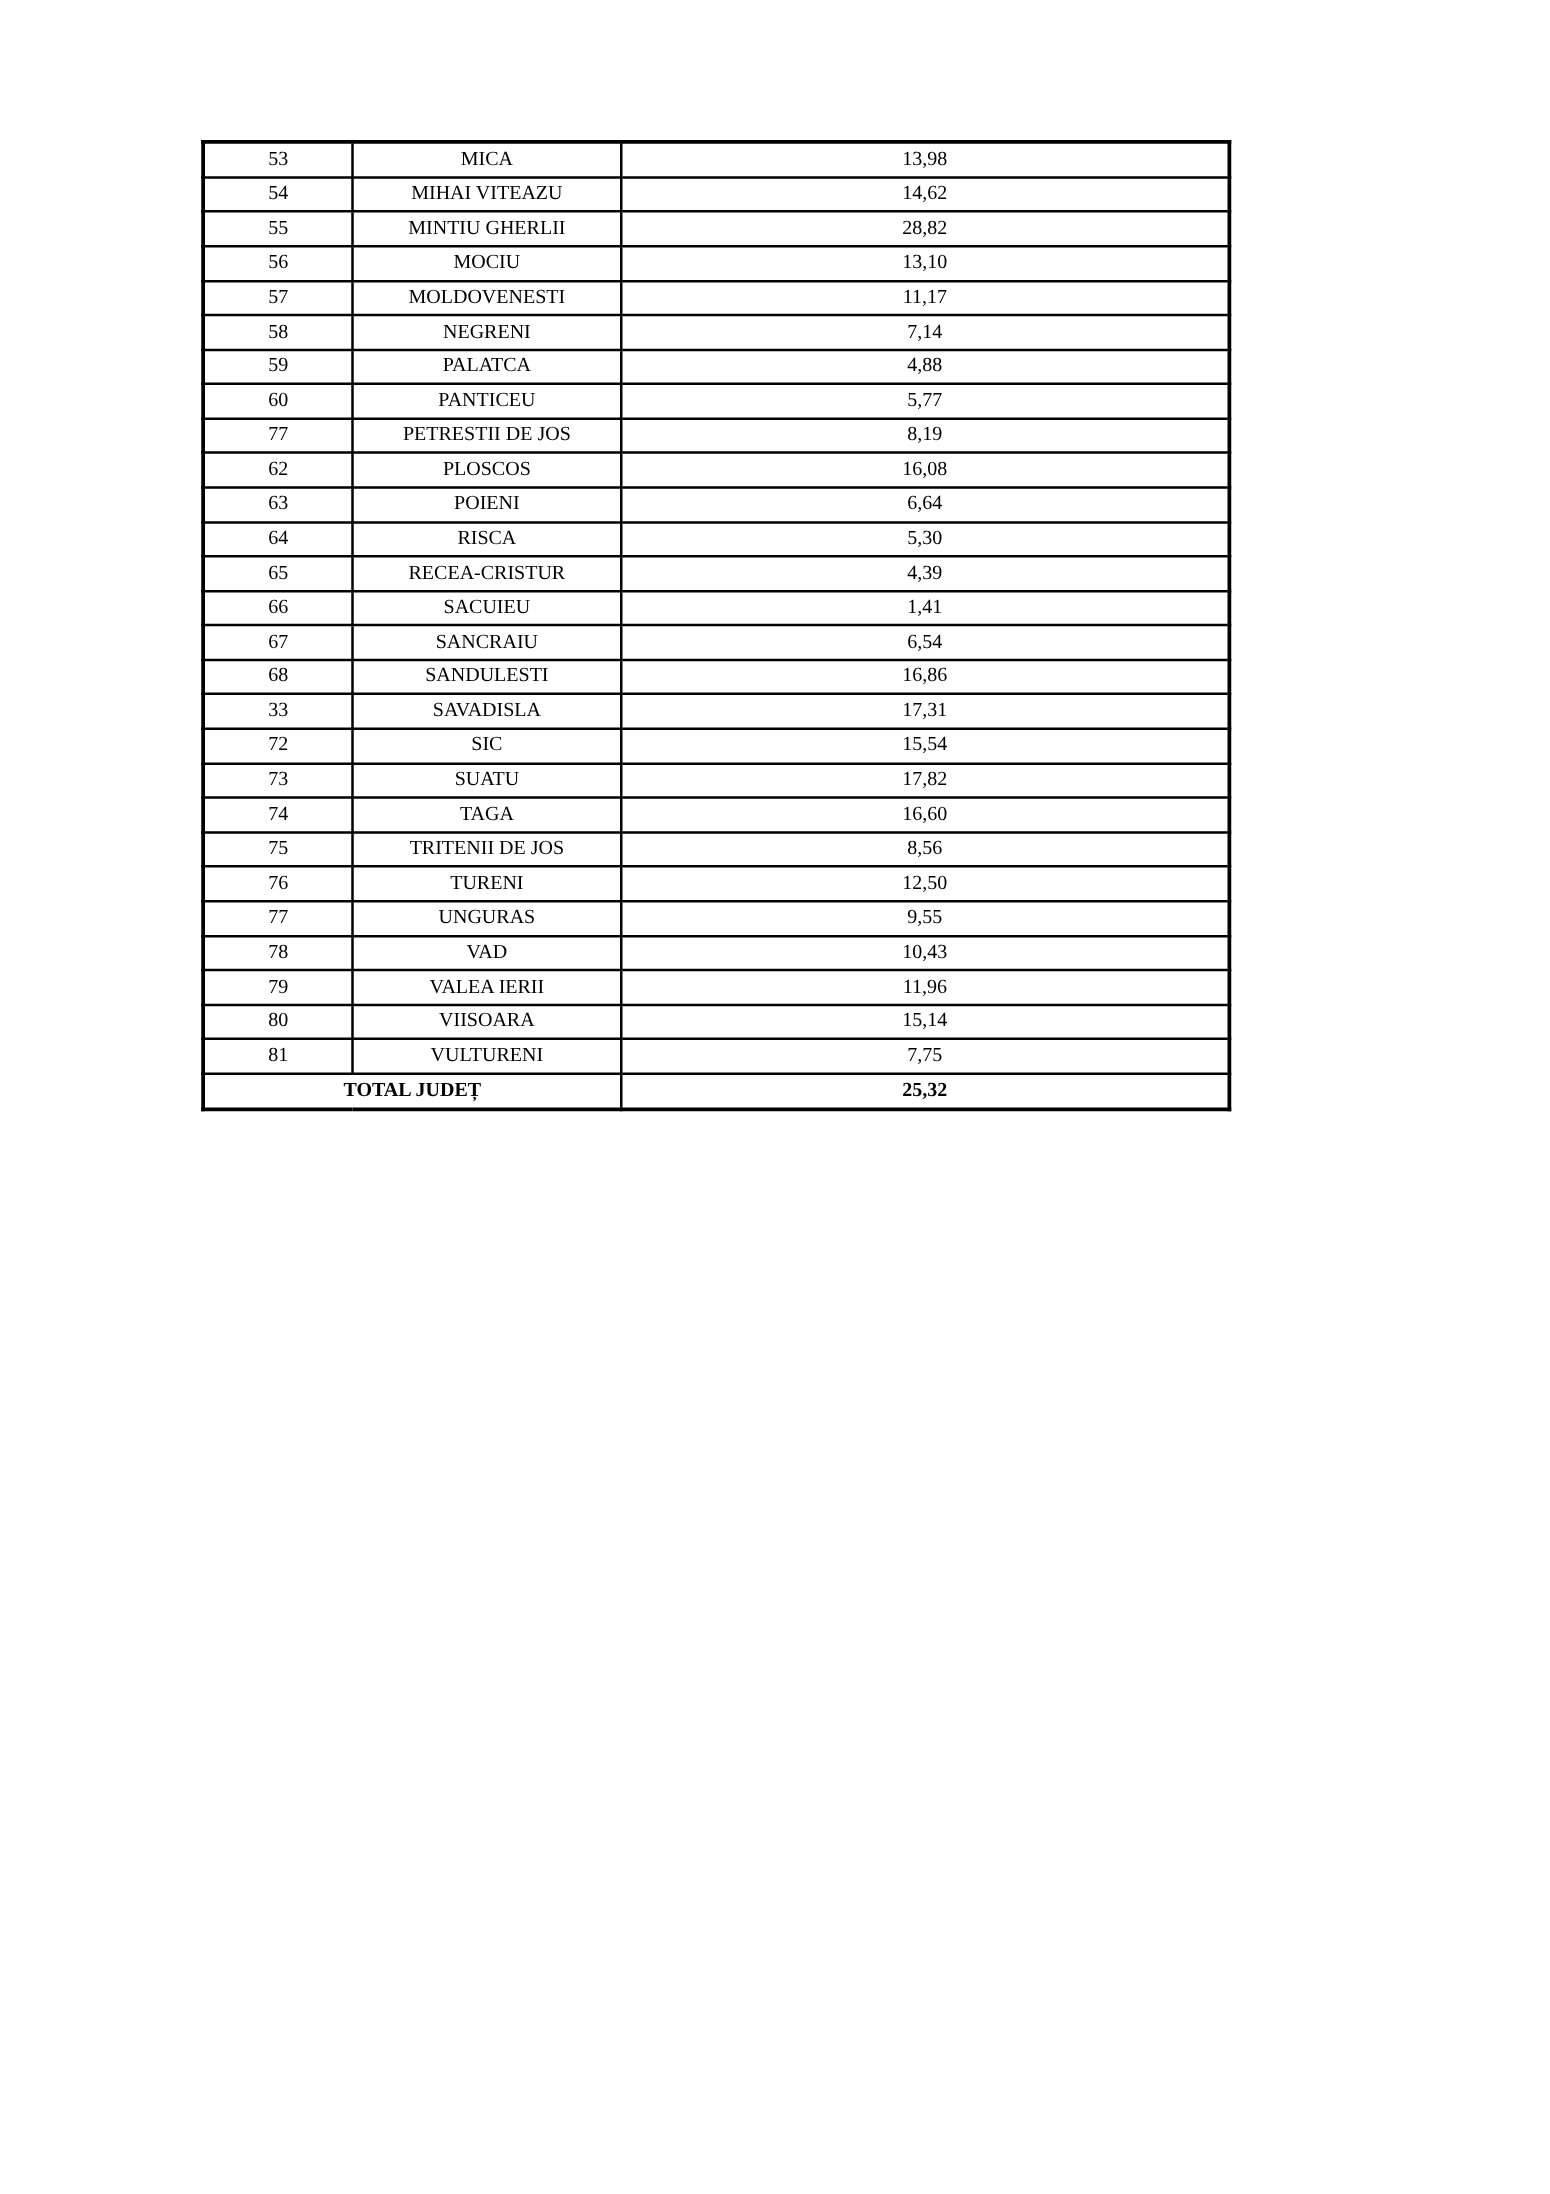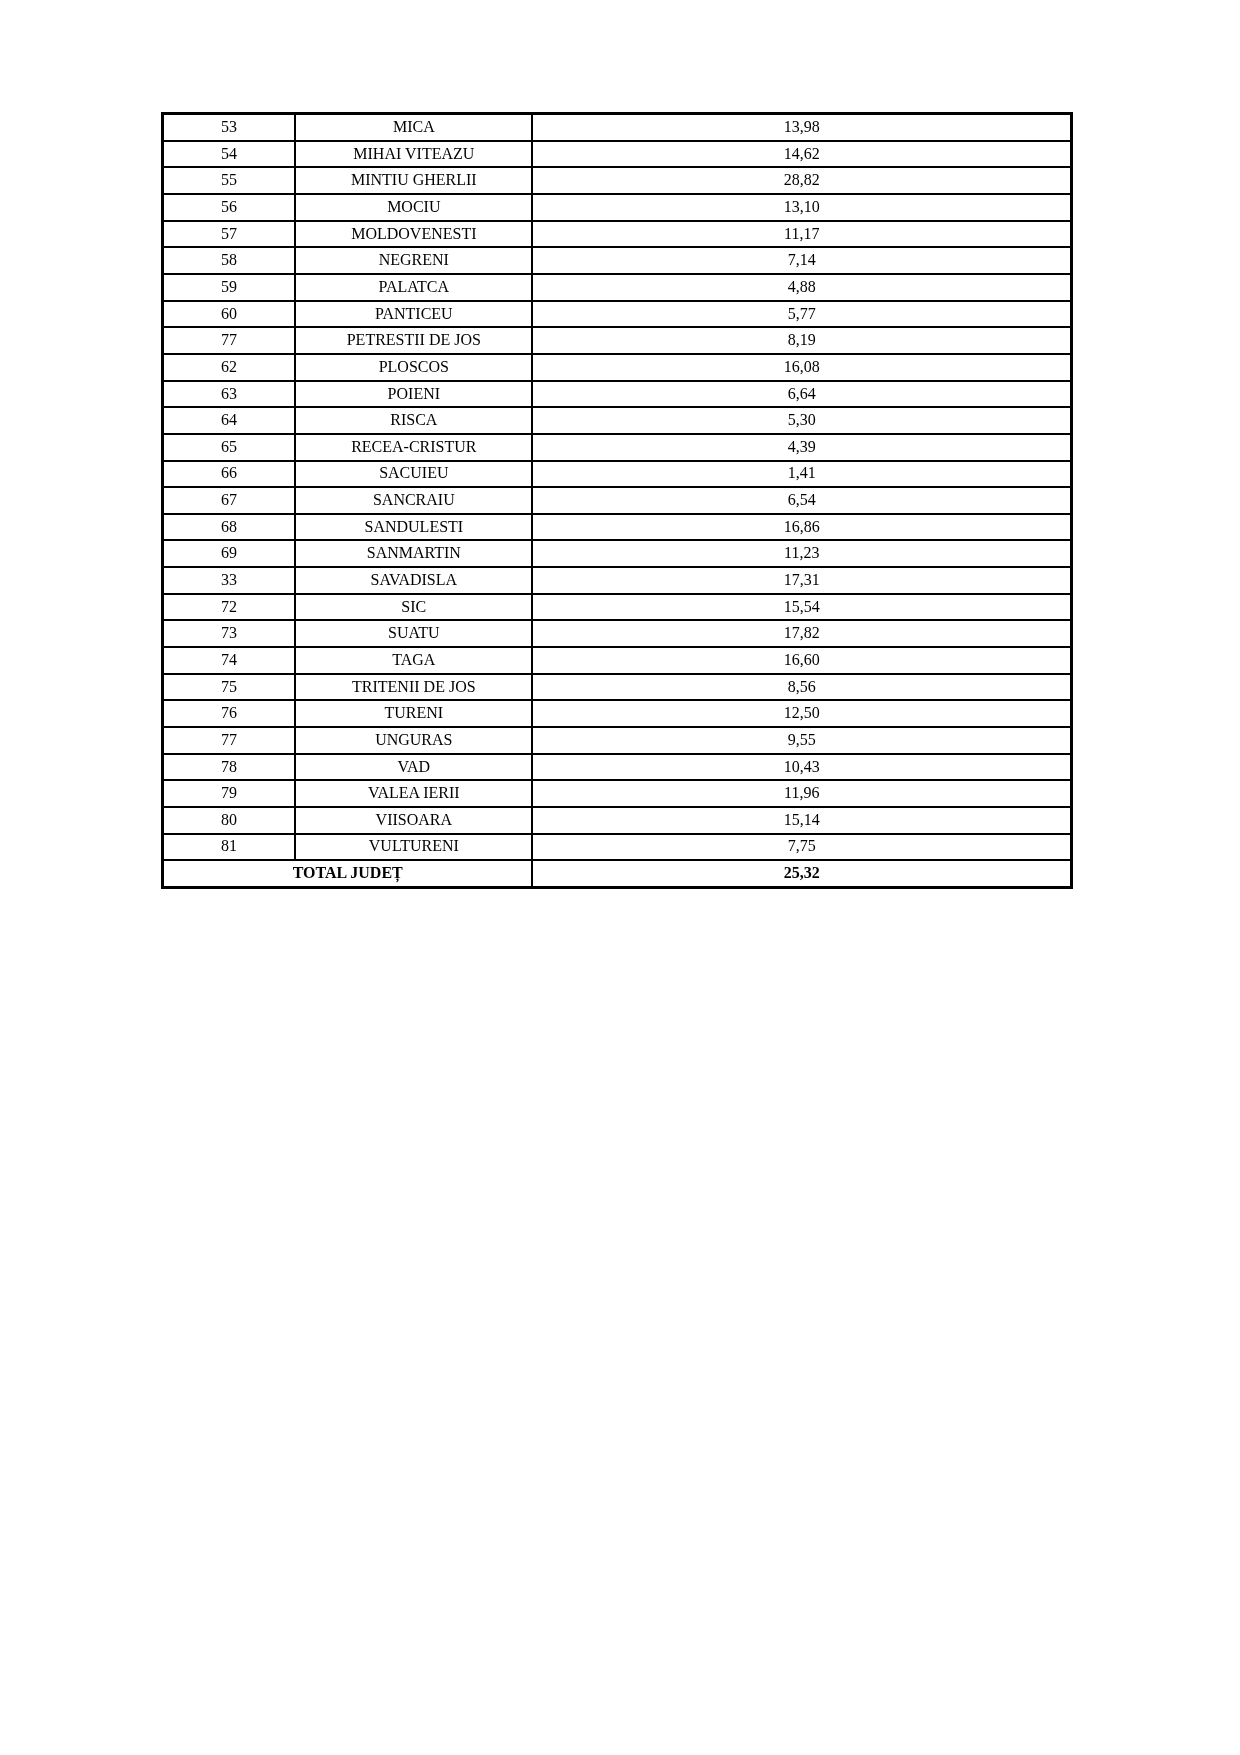--- a/index.html
+++ b/index.html
@@ -17,21 +17,21 @@
   .page {
     position: absolute;
     inset: 0;
     background: #ffffff;
     overflow: hidden;
   }
   table.data-table {
     position: absolute;
     left: 161px;
     top: 112px;
-    width: 912px;
+    width: 824px;
     height: 777px;
     border-collapse: collapse;
     table-layout: fixed;
     border: 3px solid #000000;
   }
   col.col-num   { width: 14.6%; }
   col.col-name  { width: 26.1%; }
   col.col-value { width: 59.3%; }
   td {
     border: 2px solid #000000;
@@ -133,25 +133,20 @@
           <td>67</td>
           <td>SANCRAIU</td>
           <td>6,54</td>
         </tr>
         <tr>
           <td>68</td>
           <td>SANDULESTI</td>
           <td>16,86</td>
         </tr>
         <tr>
-          <td>69</td>
-          <td>SANMARTIN</td>
-          <td>11,23</td>
-        </tr>
-        <tr>
           <td>33</td>
           <td>SAVADISLA</td>
           <td>17,31</td>
         </tr>
         <tr>
           <td>72</td>
           <td>SIC</td>
           <td>15,54</td>
         </tr>
         <tr>

